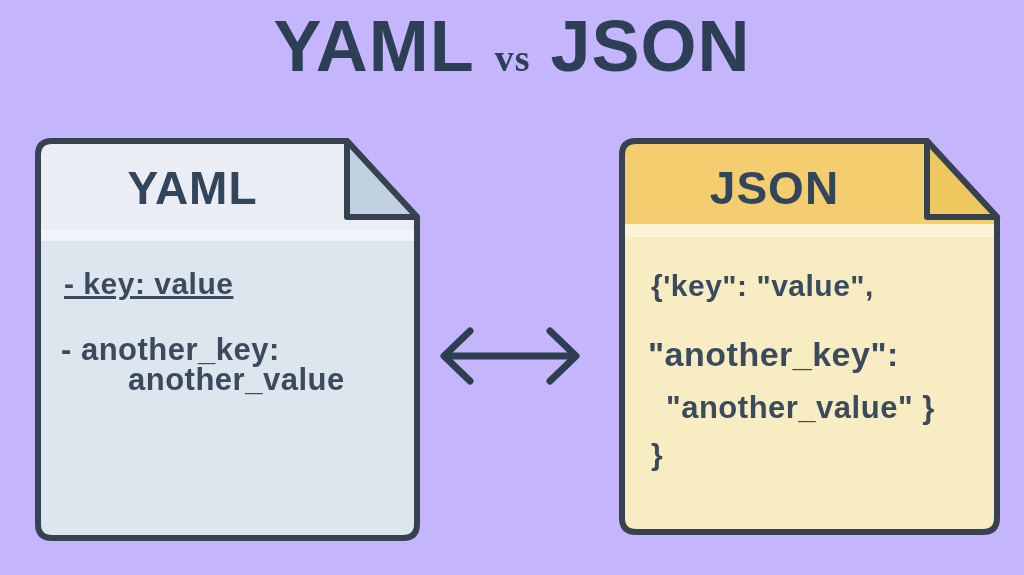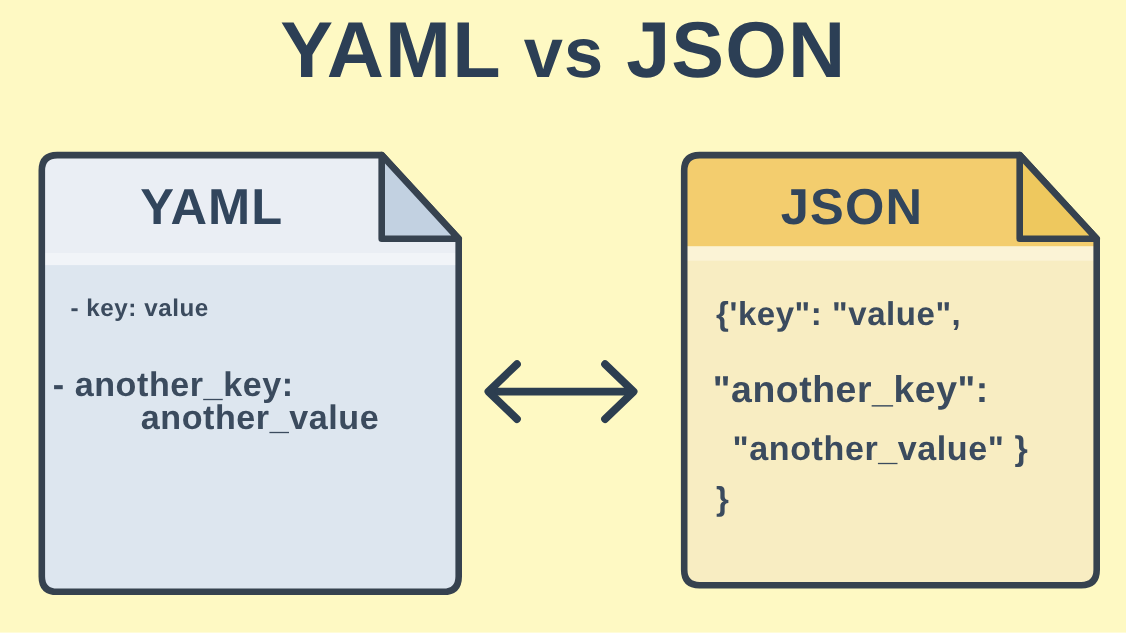--- a/index.html
+++ b/index.html
@@ -2,21 +2,21 @@
 <html><head>
 <meta charset="utf-8">
 <style>
   html, body { margin: 0; padding: 0; }
   body { font-family: "Liberation Sans", sans-serif; }
 
   .canvas {
     position: relative;
     width: 1024px;
     height: 575px;
-    background: #fef9c3;
+    background: #c4b5fd;
     overflow: hidden;
   }
 
   .layer-svg {
     position: absolute;
     left: 0; top: 0;
   }
 
   
   .main-title {
@@ -28,21 +28,21 @@
     justify-content: center;
     align-items: baseline;
     gap: 20px;
     color: #2c3f55;
     font-weight: bold;
     letter-spacing: 1px;
     padding-top: 10px;
     box-sizing: border-box;
   }
   .main-title .big   { font-size: 72px; line-height: 72px; }
-  .main-title .small { font-size: 64px; line-height: 52px; }
+  .main-title .small { font-size: 38px; line-height: 52px; font-family: Liberation Serif, serif; }
 
   
   .card-header-label {
     position: absolute;
     display: flex;
     justify-content: center;
     align-items: center;
     font-size: 46px;
     font-weight: bold;
     color: #31455c;
@@ -52,22 +52,22 @@
   .json-header-label { left: 622px; top: 158px; width: 305px; height: 60px; }
 
   
   .code-line {
     position: absolute;
     font-weight: bold;
     color: #3b4b5e;
     white-space: pre;
     letter-spacing: 0.5px;
   }
-  .y-line1 { left: 64px;  top: 267px; font-size: 22px; }
-  .y-line2 { left: 48px;  top: 332px; font-size: 31px; }
+  .y-line1 { left: 64px;  top: 267px; font-size: 30px; text-decoration: underline; }
+  .y-line2 { left: 61px;  top: 332px; font-size: 31px; }
   .y-line3 { left: 128px; top: 362px; font-size: 31px; }
 
   .j-line1 { left: 651px; top: 269px; font-size: 30px; }
   .j-line2 { left: 648px; top: 335px; font-size: 34px; }
   .j-line3 { left: 666px; top: 390px; font-size: 31px; }
   .j-line4 { left: 651px; top: 438px; font-size: 30px; }
 </style>
 </head>
 <body>
 

